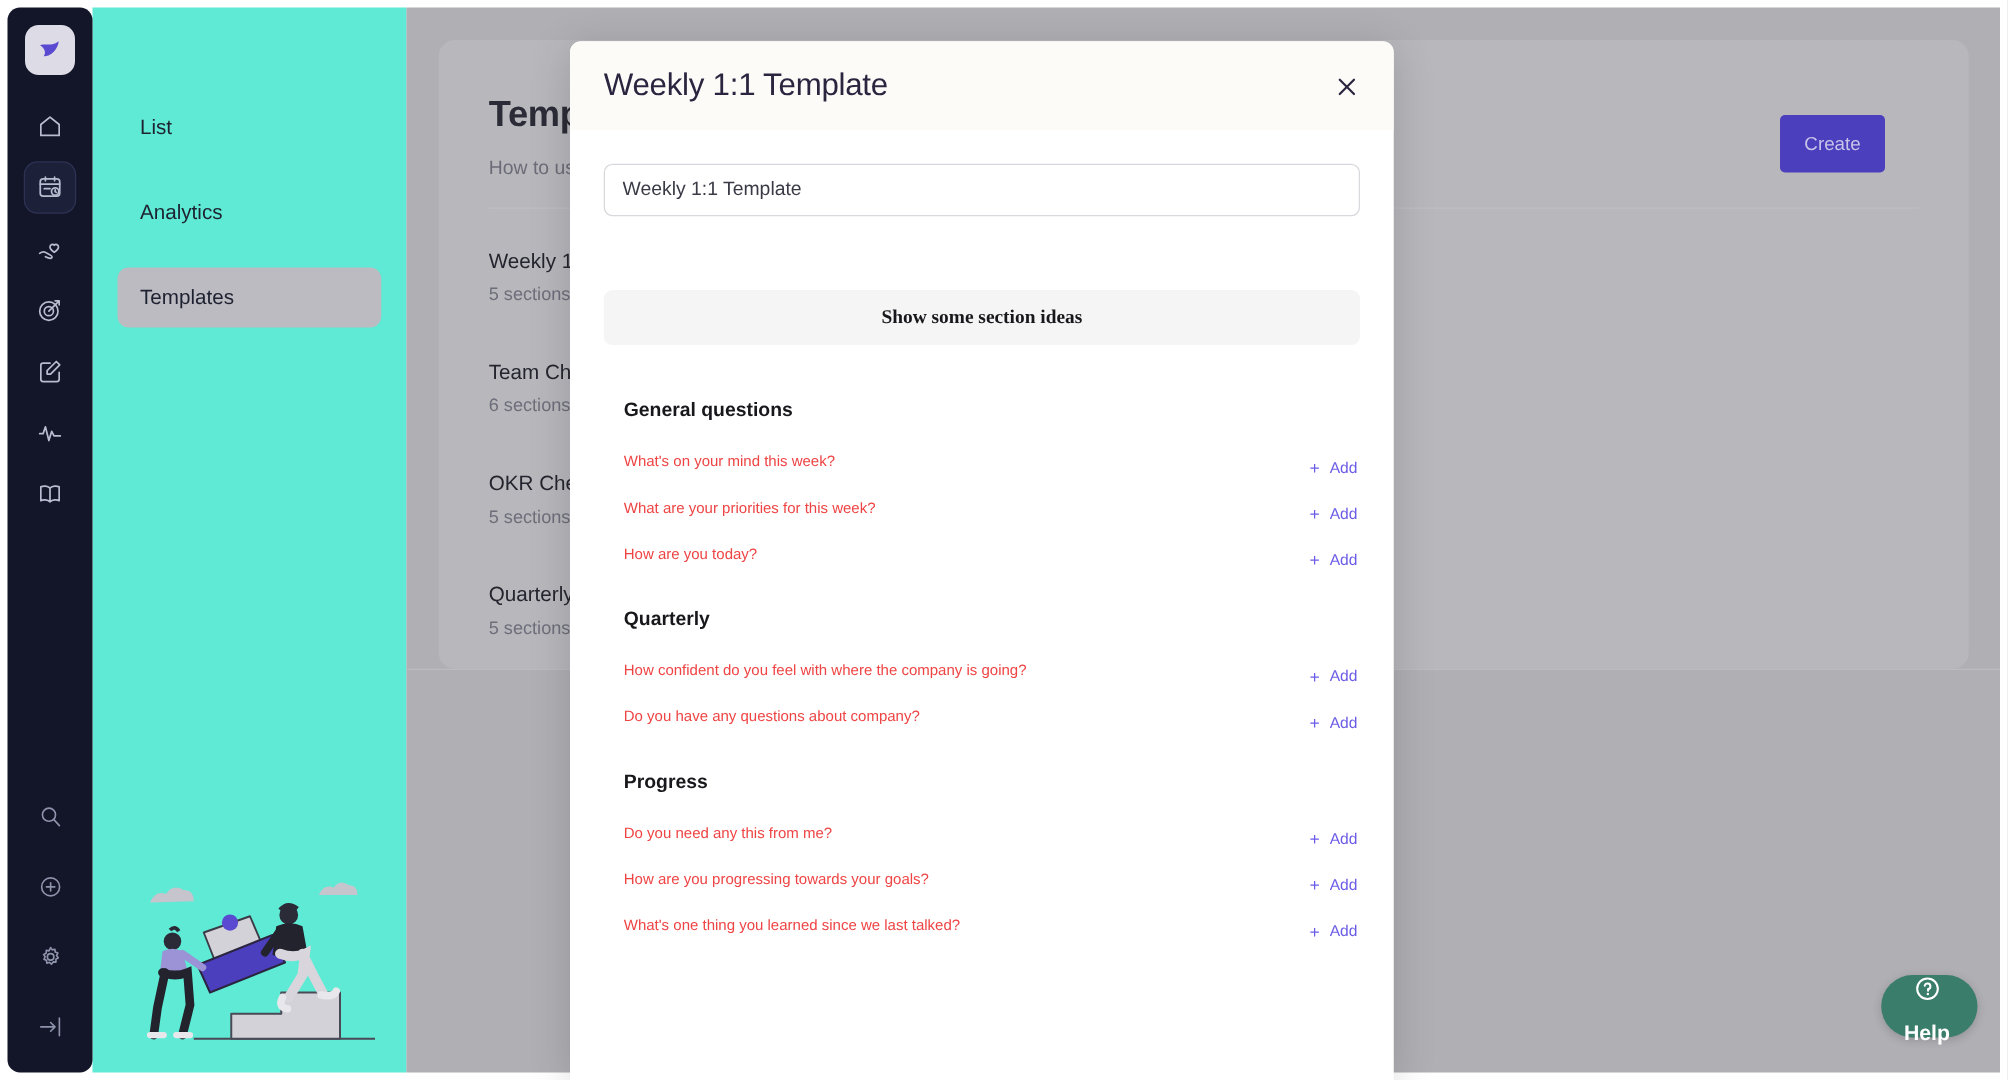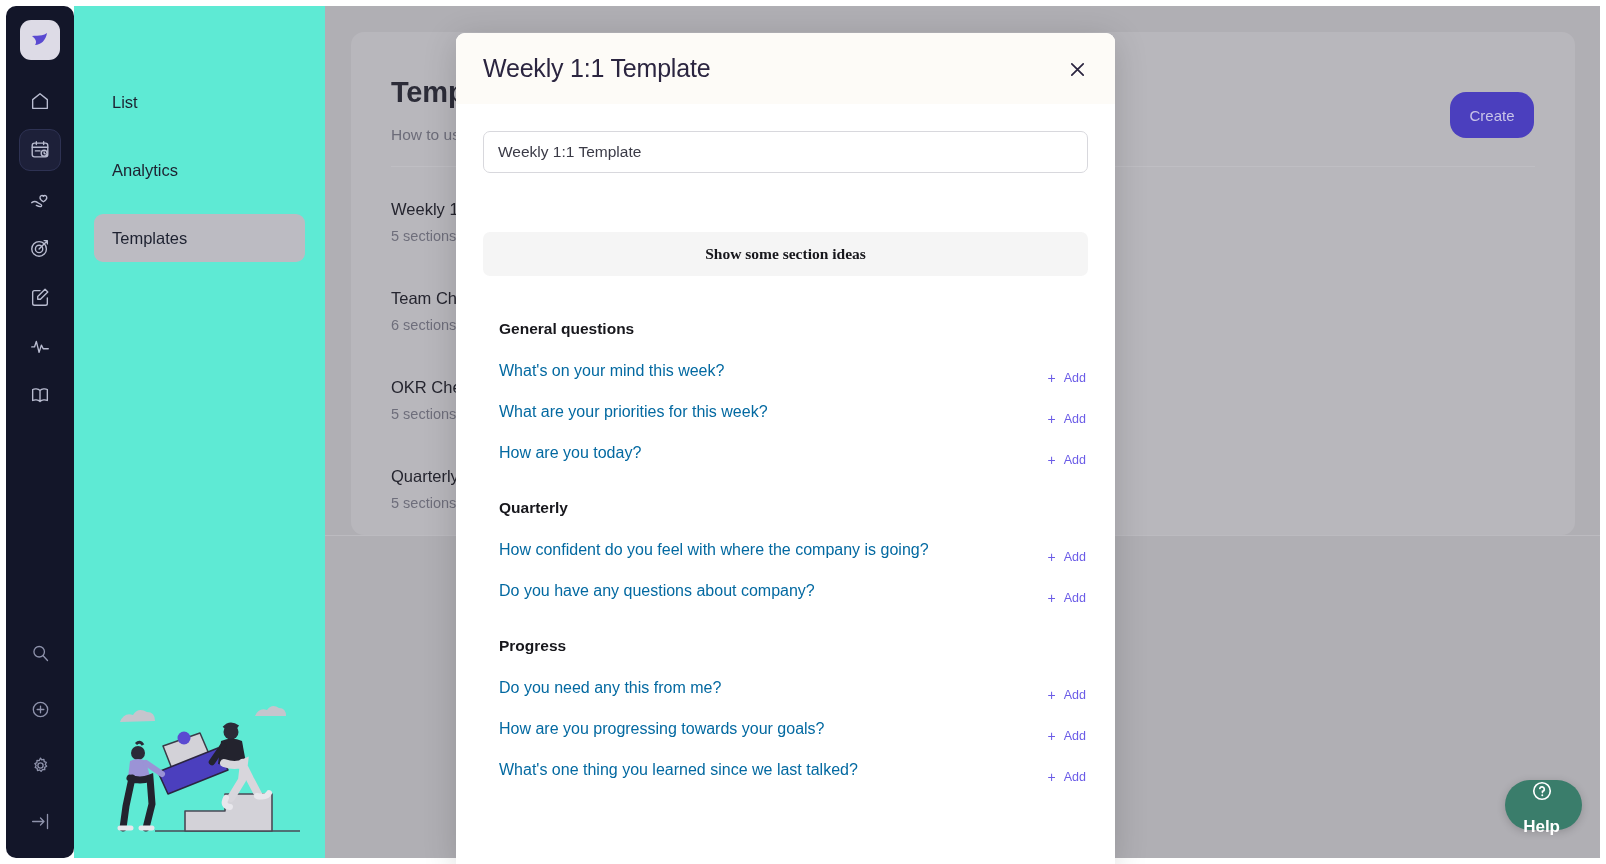--- a/index.html
+++ b/index.html
@@ -112,25 +112,25 @@
     position: absolute; left: 40px; top: 134px;
     width: 1144px; height: 1px; background: #bfbec3;
   }
   .tpl-list { position: absolute; left: 40px; top: 168px; width: 1144px; }
   .tpl-row { margin-bottom: 45px; }
   .tpl-name { font-size: 16.5px; color: #25252f; margin-bottom: 9px; }
   .tpl-meta { font-size: 14.5px; color: #6e6e7b; }
 
   .create-btn {
     position: absolute;
-    right: 66px; top: 86px;
+    right: 92px; top: 86px;
     width: 84px; height: 46px;
     background: #4b3fbe;
     color: #c8c4e8;
-    border: none; border-radius: 16px;
+    border: none; border-radius: 4px;
     font-size: 15px;
     font-family: "Liberation Sans", sans-serif;
     display: flex; align-items: center; justify-content: center;
   }
 
   .main-divider {
     position: absolute; left: 0; top: 529px;
     width: 100%; height: 1px; background: #bcbbc0;
   }
 
@@ -202,21 +202,21 @@
 
   .sections { margin-top: 44px; margin-left: 16px; }
   .section-head {
     font-size: 15.5px; font-weight: 700; color: #17171c;
     margin-bottom: 24px;
   }
   .q-row {
     display: flex; align-items: center; justify-content: space-between;
     margin-bottom: 23px;
   }
-  .q-text { font-size: 16px; color: #0369a1; }
+  .q-text { font-size: 12px; color: #ef4444; }
   .add-btn {
     display: flex; align-items: center; gap: 8px;
     background: none; border: none;
     color: #6b5ce7; font-size: 12.5px;
     font-family: "Liberation Sans", sans-serif;
     padding: 4px 2px;
     align-self: flex-end;
     margin-bottom: -9px;
   }
   .add-plus { font-size: 14px; line-height: 1; }

